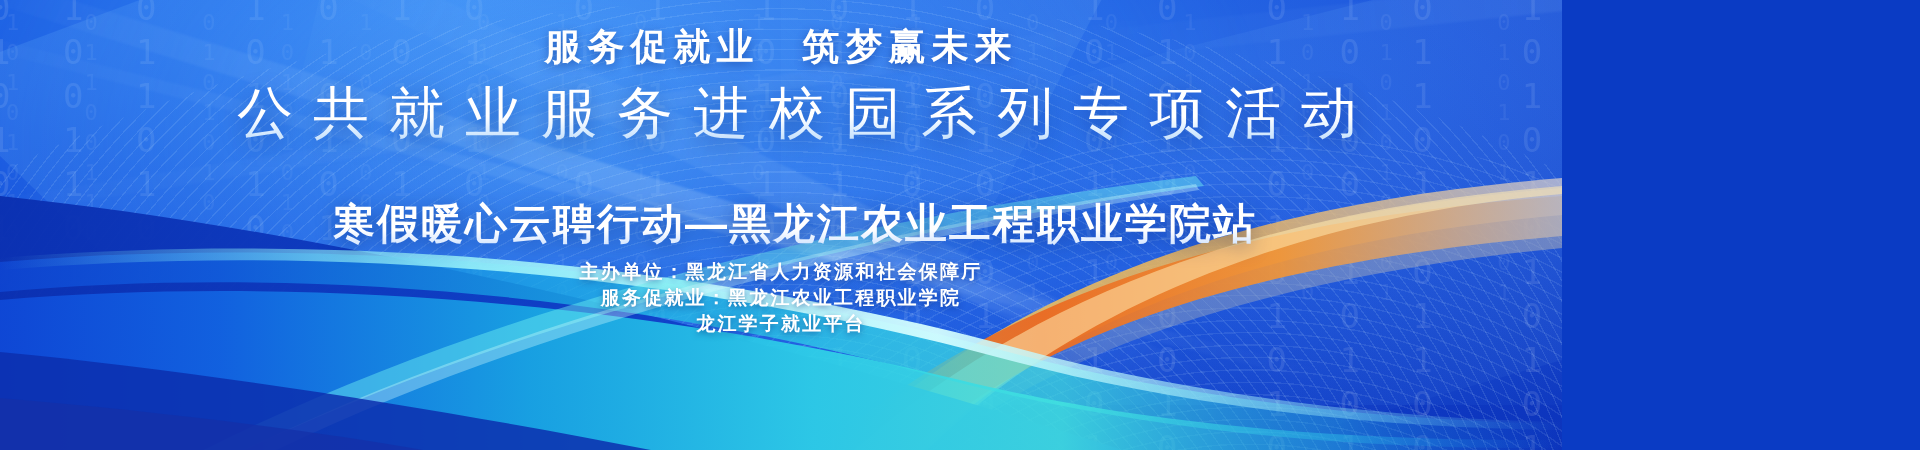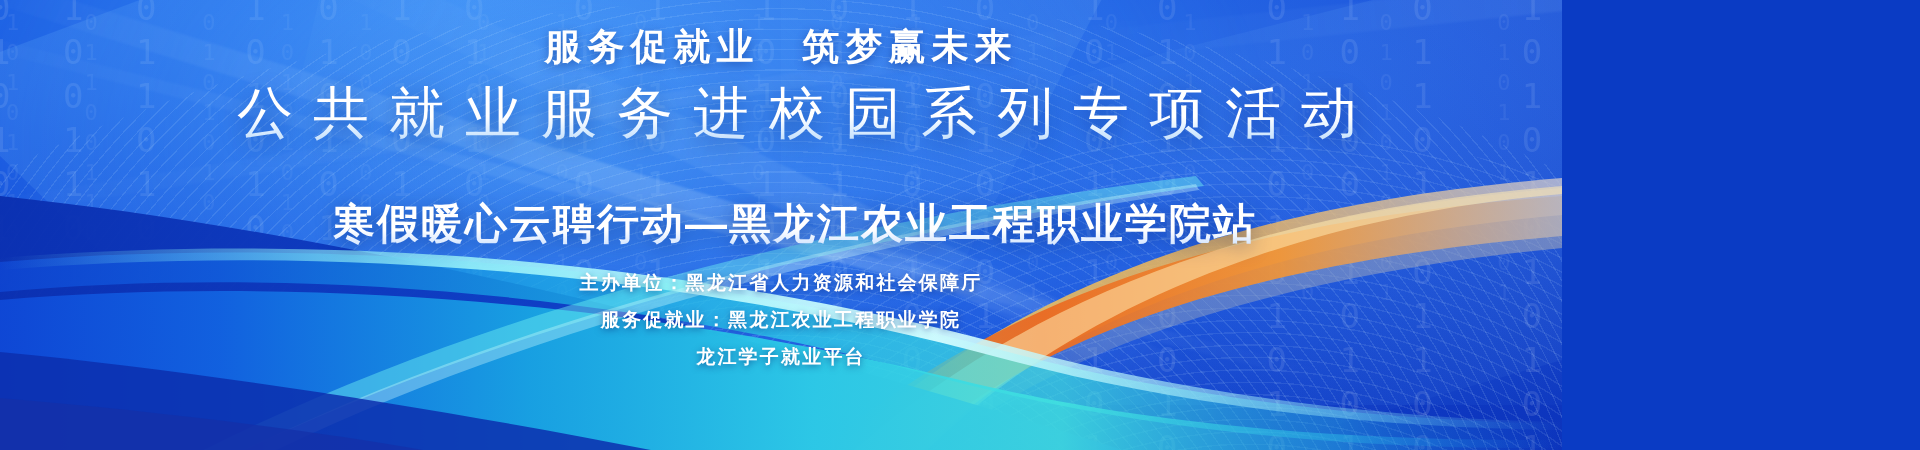--- a/index.html
+++ b/index.html
@@ -148,21 +148,21 @@
   .orgs {
     position:absolute; top:258px; left:0; width:100%;
     text-align:center;
     color:#ffffff;
     font-size:19px;
     font-weight:bold;
     letter-spacing:2.2px;
     line-height:25px;
     text-shadow:0 2px 6px rgba(0,30,110,.5);
   }
-  .orgs div { margin:12px; }
+  .orgs div { margin:1px; }
   .orgs .org-line-3 { letter-spacing:2.2px;text-align:center; }
 </style>
 </head>
 <body>
 
 <div class="banner">
 
   <div class="layer">
 
     <div class="binary b1">0 1 0  1 0 1 0  0 1  1 0 1 0  1 0  0 1 0  1 1 0  0 1 0 1  1 0  0 1 1 0  1 0 1

